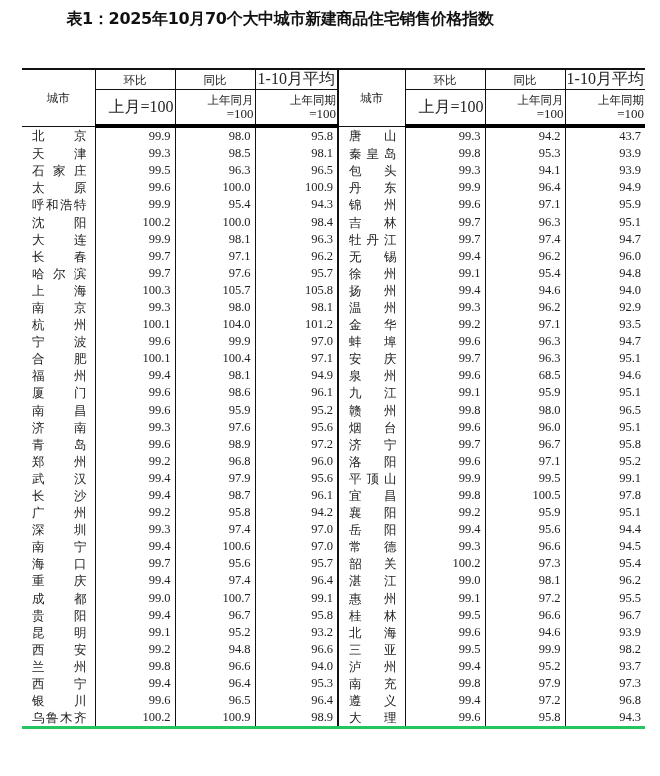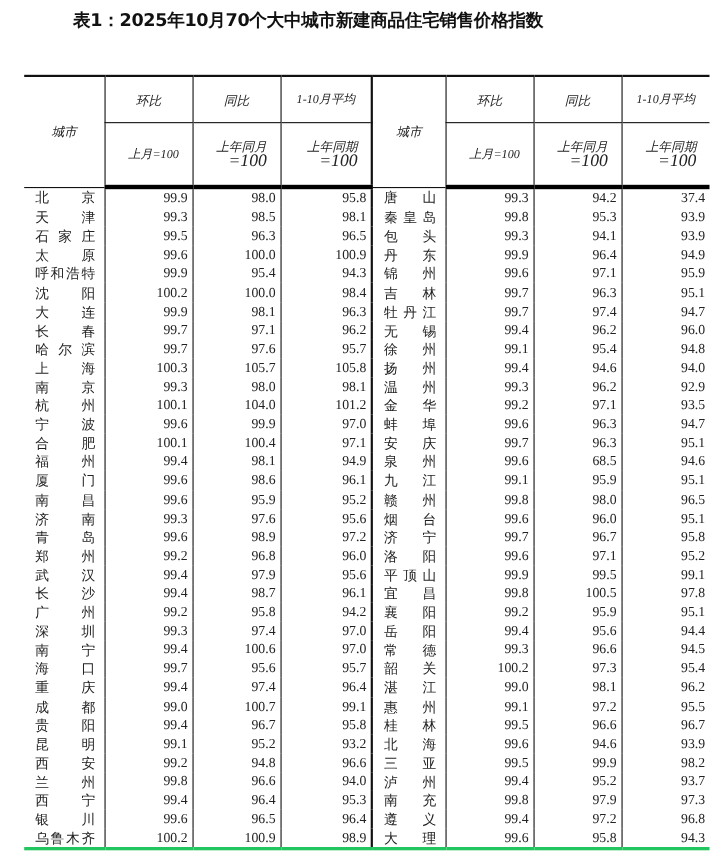--- a/index.html
+++ b/index.html
@@ -1,27 +1,27 @@
 <!DOCTYPE html>
 <html><head>
 <meta charset="utf-8">
 <style>
   html, body { margin: 0; padding: 0; background: #ffffff; }
   body { width: 660px; height: 776px; position: relative; overflow: hidden; font-family: "DejaVu Serif", "Liberation Serif", serif; color: #111; }
   .title { position: absolute; top: 9px; left: 0; width: 560px; text-align: center; font-family: "DejaVu Sans", sans-serif; font-weight: bold; font-size: 16px; letter-spacing: -0.3px; color: #111; }
   table { position: absolute; top: 68px; left: 22px; width: 621px; border-collapse: collapse; table-layout: fixed; }
   thead tr.h1 th { border-top: 2px solid #111; }
-  th { font-weight: normal; font-family: "DejaVu Sans", sans-serif; font-size: 11.5px; text-align: center; padding: 12px; line-height: 14px; color: #222; font-style: italic; }
+  th { font-weight: normal; font-family: "DejaVu Sans", sans-serif; font-size: 11.5px; text-align: center; padding: 1px; line-height: 14px; color: #222; }
   th.grp { height: 17px; border-bottom: 1px solid #111; border-left: 1px solid #111; }
   th.city { border-left: 1px solid #111; margin-top: 36px; }
   th.city.first { border-left: none; }
   th.sub { height: 32px; border-left: 1px solid #111; }
-  th .small { font-family: "Liberation Serif", serif; font-size: 16px; display: block; }
+  th .small { font-family: "Liberation Serif", serif; font-size: 13px; display: block; }
   th .top { display: block; }
-  th .serif { font-family: "Liberation Serif", serif; font-size: 11px; }
+  th .serif { font-family: "Liberation Serif", serif; font-size: 16px; }
   thead tr.h2 th { border-bottom: 4px solid #000000; text-align: right; }
   thead tr.h1 th.city { border-bottom: 1px solid #111; }
   tbody td { height: 17.1px; padding: 0; font-size: 12.5px; font-family: "Liberation Serif", serif; text-align: right; padding-right: 4px; border-left: 1px solid #111; line-height: 17px; color: #222; }
   tbody td.cityname { text-align: justify; text-align-last: justify; font-family: "DejaVu Sans", sans-serif; font-size: 12.5px; padding: 0 8px 0 10px; letter-spacing: 0; }
   tbody td.cityname.first { border-left: none; margin-top: 40px; }
   tbody td.cityname.second { border-left: 2px solid #111; }
   tbody tr:last-child td { border-bottom: 3px solid #22c55e; }
   col.c-city { width: 73px; }
   col.c-num { width: 80px; }
   col.c-num3 { width: 83px; }
@@ -81,21 +81,21 @@
   </thead>
   <tbody id="tbody">
       <tr>
         <td class="cityname first">北 京</td>
         <td>99.9</td>
         <td>98.0</td>
         <td>95.8</td>
         <td class="cityname second">唐 山</td>
         <td>99.3</td>
         <td>94.2</td>
-        <td>37.4</td>
+        <td>43.7</td>
       </tr>
       <tr>
         <td class="cityname first">天 津</td>
         <td>99.3</td>
         <td>98.5</td>
         <td>98.1</td>
         <td class="cityname second">秦 皇 岛</td>
         <td>99.8</td>
         <td>95.3</td>
         <td>93.9</td>

